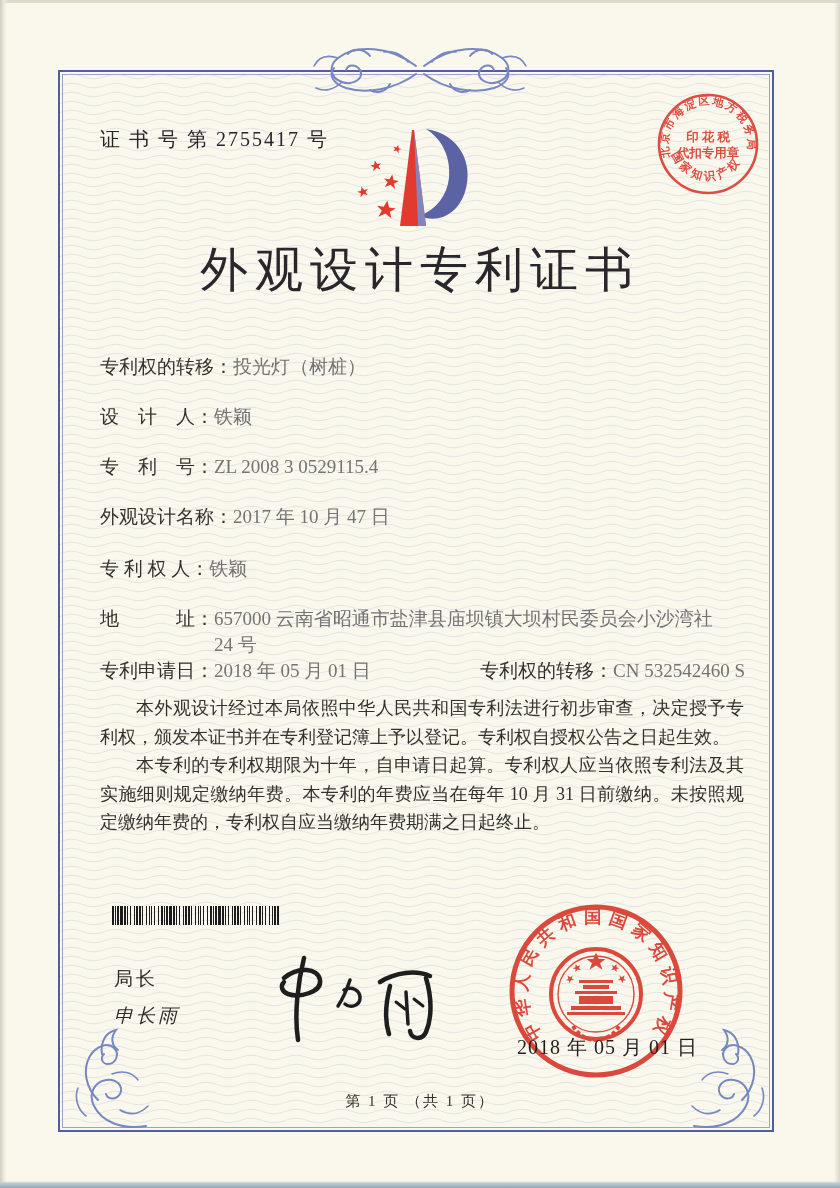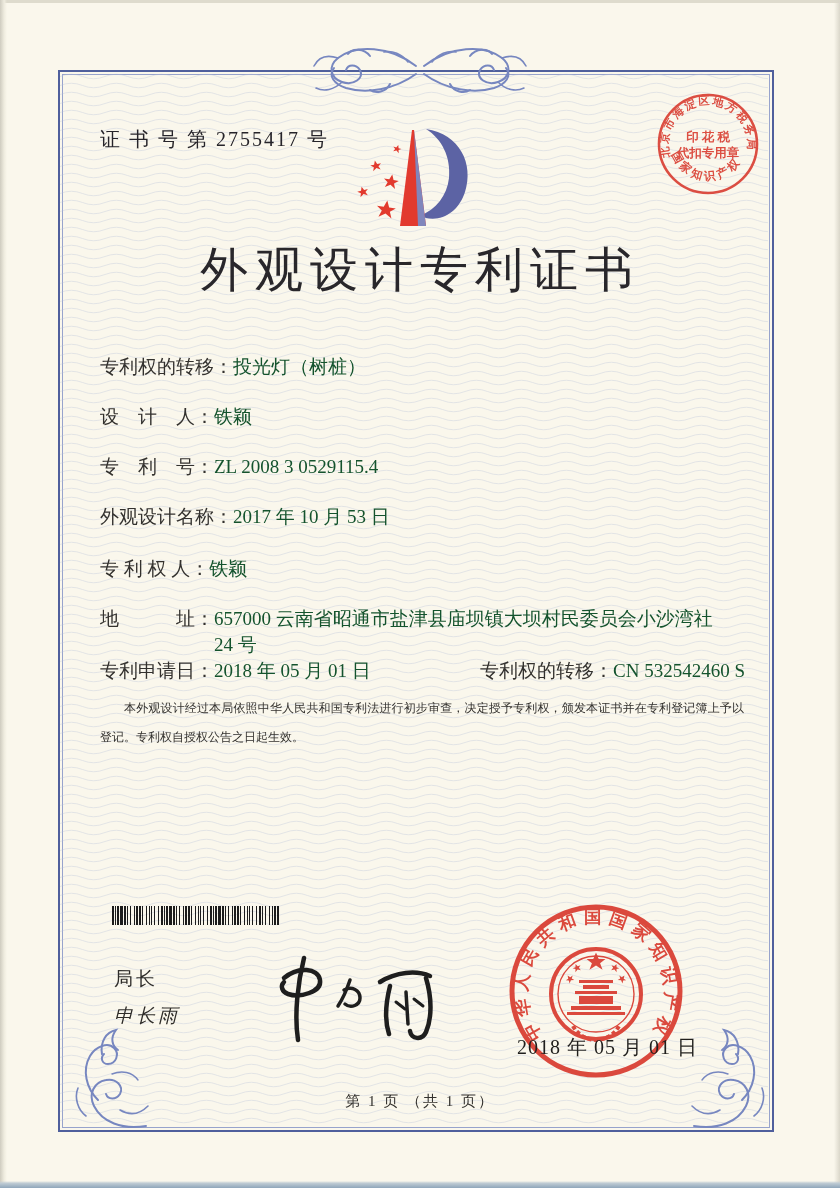--- a/index.html
+++ b/index.html
@@ -10,24 +10,24 @@
   .edge-right{right:0;top:0;width:6px;height:1188px;background:linear-gradient(270deg,#dad7ca,rgba(0,0,0,0));}
   .edge-top{left:0;top:0;width:840px;height:3px;background:#dedbcd;}
   .edge-bottom{left:0;bottom:0;width:840px;height:7px;background:linear-gradient(0deg,#8fa6ba,#c0ccd4 70%,rgba(0,0,0,0));}
   
   .frame{left:58px;top:70px;width:712px;height:1058px;border:2px solid #4f5f9c;}
   .frame-inner{position:absolute;left:2px;top:2px;right:2px;bottom:2px;border:1px solid #97a3cc;}
   .cert-number{left:100px;top:126px;font-size:20px;letter-spacing:2px;color:#26242a;}
   .page-title{left:0;top:238px;width:840px;text-align:center;font-size:48px;font-weight:normal;letter-spacing:7px;color:#29272b;}
   .field-row{left:100px;font-size:19px;color:#33312e;white-space:nowrap;}
   .field-label{display:inline-block;color:#33312e;}
-  .field-value{color:#14532d;}
+  .field-value{color:#737373;}
   .field-value.wrap{display:inline-block;white-space:normal;width:500px;vertical-align:top;line-height:26px;}
   .grant-no{left:480px;top:658px;font-size:19px;white-space:nowrap;}
-  .legal{left:100px;top:694px;width:644px;font-size:12px;line-height:28.5px;text-align:justify;color:#33312e;}
+  .legal{left:100px;top:694px;width:644px;font-size:18px;line-height:28.5px;text-align:justify;color:#33312e;}
   .legal p{margin:0;text-indent:2em;}
   .barcode{left:112px;top:906px;width:214px;height:19px;overflow:hidden;white-space:nowrap;font-size:0;}
   .signer-title{left:114px;top:966px;font-size:19px;letter-spacing:3px;}
   .signer-name{left:114px;top:1003px;font-size:19px;letter-spacing:3px;font-style:italic;}
   .seal-date{left:517px;top:1034px;font-size:20px;letter-spacing:1px;color:#201f1d;z-index:6;}
   .page-footer{left:0;top:1092px;width:840px;text-align:center;font-size:15px;letter-spacing:2px;color:#33312e;}
   svg text{font-family:"Liberation Serif","DejaVu Serif",serif;}
 </style>
 </head>
 <body>
@@ -128,37 +128,38 @@
 <div class="abs field-row" style="top:354px;">
   <span class="field-label">专利权的转移：</span><span class="field-value">投光灯（树桩）</span>
 </div>
 <div class="abs field-row" style="top:404px;">
   <span class="field-label">设　计　人：</span><span class="field-value">铁颖</span>
 </div>
 <div class="abs field-row" style="top:454px;">
   <span class="field-label">专　利　号：</span><span class="field-value">ZL 2008 3 0529115.4</span>
 </div>
 <div class="abs field-row" style="top:504px;">
-  <span class="field-label">外观设计名称：</span><span class="field-value">2017 年 10 月 53 日</span>
+  <span class="field-label">外观设计名称：</span><span class="field-value">2017 年 10 月 47 日</span>
 </div>
 <div class="abs field-row" style="top:556px;">
   <span class="field-label">专 利 权 人：</span><span class="field-value">铁颖</span>
 </div>
 <div class="abs field-row" style="top:606px;">
   <span class="field-label" style="vertical-align:top;">地　　　址：</span><span class="field-value wrap">657000 云南省昭通市盐津县庙坝镇大坝村民委员会小沙湾社 24 号</span>
 </div>
 <div class="abs field-row" style="top:658px;">
   <span class="field-label">专利申请日：</span><span class="field-value">2018 年 05 月 01 日</span>
 </div>
 <div class="abs grant-no">
   <span class="field-label">专利权的转移：</span><span class="field-value">CN 532542460 S</span>
 </div>
 
 <div class="abs legal">
   <p>本外观设计经过本局依照中华人民共和国专利法进行初步审查，决定授予专利权，颁发本证书并在专利登记簿上予以登记。专利权自授权公告之日起生效。</p>
+  <p>本专利的专利权期限为十年，自申请日起算。专利权人应当依照专利法及其实施细则规定缴纳年费。本专利的年费应当在每年 10 月 31 日前缴纳。未按照规定缴纳年费的，专利权自应当缴纳年费期满之日起终止。</p>
 </div>
 
 <div class="abs barcode"><span style="display: inline-block; height: 19px; width: 2px; background: rgb(28, 28, 28);"></span><span style="display: inline-block; height: 19px; width: 1px; background: transparent;"></span><span style="display: inline-block; height: 19px; width: 1px; background: rgb(28, 28, 28);"></span><span style="display: inline-block; height: 19px; width: 1px; background: transparent;"></span><span style="display: inline-block; height: 19px; width: 2px; background: rgb(28, 28, 28);"></span><span style="display: inline-block; height: 19px; width: 1px; background: transparent;"></span><span style="display: inline-block; height: 19px; width: 3px; background: rgb(28, 28, 28);"></span><span style="display: inline-block; height: 19px; width: 1px; background: transparent;"></span><span style="display: inline-block; height: 19px; width: 2px; background: rgb(28, 28, 28);"></span><span style="display: inline-block; height: 19px; width: 1px; background: transparent;"></span><span style="display: inline-block; height: 19px; width: 1px; background: rgb(28, 28, 28);"></span><span style="display: inline-block; height: 19px; width: 2px; background: transparent;"></span><span style="display: inline-block; height: 19px; width: 1px; background: rgb(28, 28, 28);"></span><span style="display: inline-block; height: 19px; width: 3px; background: transparent;"></span><span style="display: inline-block; height: 19px; width: 1px; background: rgb(28, 28, 28);"></span><span style="display: inline-block; height: 19px; width: 1px; background: transparent;"></span><span style="display: inline-block; height: 19px; width: 2px; background: rgb(28, 28, 28);"></span><span style="display: inline-block; height: 19px; width: 1px; background: transparent;"></span><span style="display: inline-block; height: 19px; width: 2px; background: rgb(28, 28, 28);"></span><span style="display: inline-block; height: 19px; width: 1px; background: transparent;"></span><span style="display: inline-block; height: 19px; width: 1px; background: rgb(28, 28, 28);"></span><span style="display: inline-block; height: 19px; width: 3px; background: transparent;"></span><span style="display: inline-block; height: 19px; width: 1px; background: rgb(28, 28, 28);"></span><span style="display: inline-block; height: 19px; width: 2px; background: transparent;"></span><span style="display: inline-block; height: 19px; width: 1px; background: rgb(28, 28, 28);"></span><span style="display: inline-block; height: 19px; width: 1px; background: transparent;"></span><span style="display: inline-block; height: 19px; width: 1px; background: rgb(28, 28, 28);"></span><span style="display: inline-block; height: 19px; width: 2px; background: transparent;"></span><span style="display: inline-block; height: 19px; width: 1px; background: rgb(28, 28, 28);"></span><span style="display: inline-block; height: 19px; width: 3px; background: transparent;"></span><span style="display: inline-block; height: 19px; width: 1px; background: rgb(28, 28, 28);"></span><span style="display: inline-block; height: 19px; width: 2px; background: transparent;"></span><span style="display: inline-block; height: 19px; width: 2px; background: rgb(28, 28, 28);"></span><span style="display: inline-block; height: 19px; width: 1px; background: transparent;"></span><span style="display: inline-block; height: 19px; width: 1px; background: rgb(28, 28, 28);"></span><span style="display: inline-block; height: 19px; width: 1px; background: transparent;"></span><span style="display: inline-block; height: 19px; width: 2px; background: rgb(28, 28, 28);"></span><span style="display: inline-block; height: 19px; width: 1px; background: transparent;"></span><span style="display: inline-block; height: 19px; width: 3px; background: rgb(28, 28, 28);"></span><span style="display: inline-block; height: 19px; width: 1px; background: transparent;"></span><span style="display: inline-block; height: 19px; width: 2px; background: rgb(28, 28, 28);"></span><span style="display: inline-block; height: 19px; width: 1px; background: transparent;"></span><span style="display: inline-block; height: 19px; width: 1px; background: rgb(28, 28, 28);"></span><span style="display: inline-block; height: 19px; width: 2px; background: transparent;"></span><span style="display: inline-block; height: 19px; width: 1px; background: rgb(28, 28, 28);"></span><span style="display: inline-block; height: 19px; width: 3px; background: transparent;"></span><span style="display: inline-block; height: 19px; width: 1px; background: rgb(28, 28, 28);"></span><span style="display: inline-block; height: 19px; width: 1px; background: transparent;"></span><span style="display: inline-block; height: 19px; width: 2px; background: rgb(28, 28, 28);"></span><span style="display: inline-block; height: 19px; width: 1px; background: transparent;"></span><span style="display: inline-block; height: 19px; width: 2px; background: rgb(28, 28, 28);"></span><span style="display: inline-block; height: 19px; width: 1px; background: transparent;"></span><span style="display: inline-block; height: 19px; width: 1px; background: rgb(28, 28, 28);"></span><span style="display: inline-block; height: 19px; width: 3px; background: transparent;"></span><span style="display: inline-block; height: 19px; width: 1px; background: rgb(28, 28, 28);"></span><span style="display: inline-block; height: 19px; width: 2px; background: transparent;"></span><span style="display: inline-block; height: 19px; width: 1px; background: rgb(28, 28, 28);"></span><span style="display: inline-block; height: 19px; width: 1px; background: transparent;"></span><span style="display: inline-block; height: 19px; width: 1px; background: rgb(28, 28, 28);"></span><span style="display: inline-block; height: 19px; width: 2px; background: transparent;"></span><span style="display: inline-block; height: 19px; width: 1px; background: rgb(28, 28, 28);"></span><span style="display: inline-block; height: 19px; width: 3px; background: transparent;"></span><span style="display: inline-block; height: 19px; width: 1px; background: rgb(28, 28, 28);"></span><span style="display: inline-block; height: 19px; width: 2px; background: transparent;"></span><span style="display: inline-block; height: 19px; width: 2px; background: rgb(28, 28, 28);"></span><span style="display: inline-block; height: 19px; width: 1px; background: transparent;"></span><span style="display: inline-block; height: 19px; width: 1px; background: rgb(28, 28, 28);"></span><span style="display: inline-block; height: 19px; width: 1px; background: transparent;"></span><span style="display: inline-block; height: 19px; width: 2px; background: rgb(28, 28, 28);"></span><span style="display: inline-block; height: 19px; width: 1px; background: transparent;"></span><span style="display: inline-block; height: 19px; width: 3px; background: rgb(28, 28, 28);"></span><span style="display: inline-block; height: 19px; width: 1px; background: transparent;"></span><span style="display: inline-block; height: 19px; width: 2px; background: rgb(28, 28, 28);"></span><span style="display: inline-block; height: 19px; width: 1px; background: transparent;"></span><span style="display: inline-block; height: 19px; width: 1px; background: rgb(28, 28, 28);"></span><span style="display: inline-block; height: 19px; width: 2px; background: transparent;"></span><span style="display: inline-block; height: 19px; width: 1px; background: rgb(28, 28, 28);"></span><span style="display: inline-block; height: 19px; width: 3px; background: transparent;"></span><span style="display: inline-block; height: 19px; width: 1px; background: rgb(28, 28, 28);"></span><span style="display: inline-block; height: 19px; width: 1px; background: transparent;"></span><span style="display: inline-block; height: 19px; width: 2px; background: rgb(28, 28, 28);"></span><span style="display: inline-block; height: 19px; width: 1px; background: transparent;"></span><span style="display: inline-block; height: 19px; width: 2px; background: rgb(28, 28, 28);"></span><span style="display: inline-block; height: 19px; width: 1px; background: transparent;"></span><span style="display: inline-block; height: 19px; width: 1px; background: rgb(28, 28, 28);"></span><span style="display: inline-block; height: 19px; width: 3px; background: transparent;"></span><span style="display: inline-block; height: 19px; width: 1px; background: rgb(28, 28, 28);"></span><span style="display: inline-block; height: 19px; width: 2px; background: transparent;"></span><span style="display: inline-block; height: 19px; width: 1px; background: rgb(28, 28, 28);"></span><span style="display: inline-block; height: 19px; width: 1px; background: transparent;"></span><span style="display: inline-block; height: 19px; width: 1px; background: rgb(28, 28, 28);"></span><span style="display: inline-block; height: 19px; width: 2px; background: transparent;"></span><span style="display: inline-block; height: 19px; width: 1px; background: rgb(28, 28, 28);"></span><span style="display: inline-block; height: 19px; width: 3px; background: transparent;"></span><span style="display: inline-block; height: 19px; width: 1px; background: rgb(28, 28, 28);"></span><span style="display: inline-block; height: 19px; width: 2px; background: transparent;"></span><span style="display: inline-block; height: 19px; width: 2px; background: rgb(28, 28, 28);"></span><span style="display: inline-block; height: 19px; width: 1px; background: transparent;"></span><span style="display: inline-block; height: 19px; width: 1px; background: rgb(28, 28, 28);"></span><span style="display: inline-block; height: 19px; width: 2px; background: transparent;"></span><span style="display: inline-block; height: 19px; width: 1px; background: rgb(28, 28, 28);"></span><span style="display: inline-block; height: 19px; width: 3px; background: transparent;"></span><span style="display: inline-block; height: 19px; width: 1px; background: rgb(28, 28, 28);"></span><span style="display: inline-block; height: 19px; width: 2px; background: transparent;"></span><span style="display: inline-block; height: 19px; width: 1px; background: rgb(28, 28, 28);"></span><span style="display: inline-block; height: 19px; width: 1px; background: transparent;"></span><span style="display: inline-block; height: 19px; width: 2px; background: rgb(28, 28, 28);"></span><span style="display: inline-block; height: 19px; width: 1px; background: transparent;"></span><span style="display: inline-block; height: 19px; width: 2px; background: rgb(28, 28, 28);"></span></div>
 
 <div class="abs signer-title">局长</div>
 <div class="abs signer-name">申长雨</div>
 <svg class="abs" style="left:238px;top:948px;z-index:4;" width="210" height="100" viewBox="0 0 210 100">
   <g fill="none" stroke="#1e1e1e" stroke-width="4.5" stroke-linecap="round">
     <path d="M46,30 C60,18 80,20 82,32 C84,44 62,50 50,46 C44,44 42,38 46,34"></path>
     <path d="M66,10 C60,34 56,66 60,92"></path>

